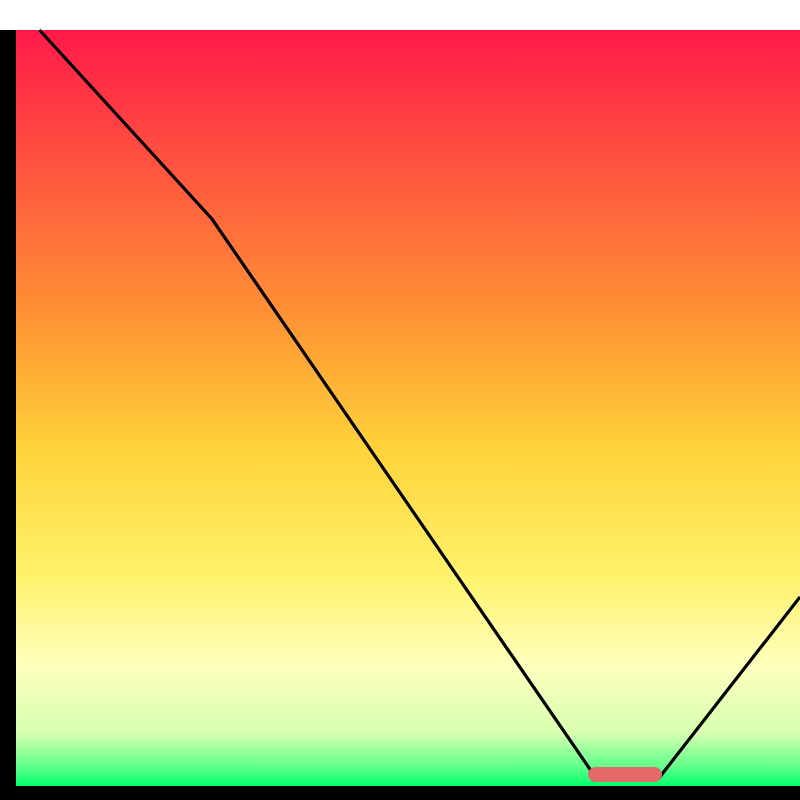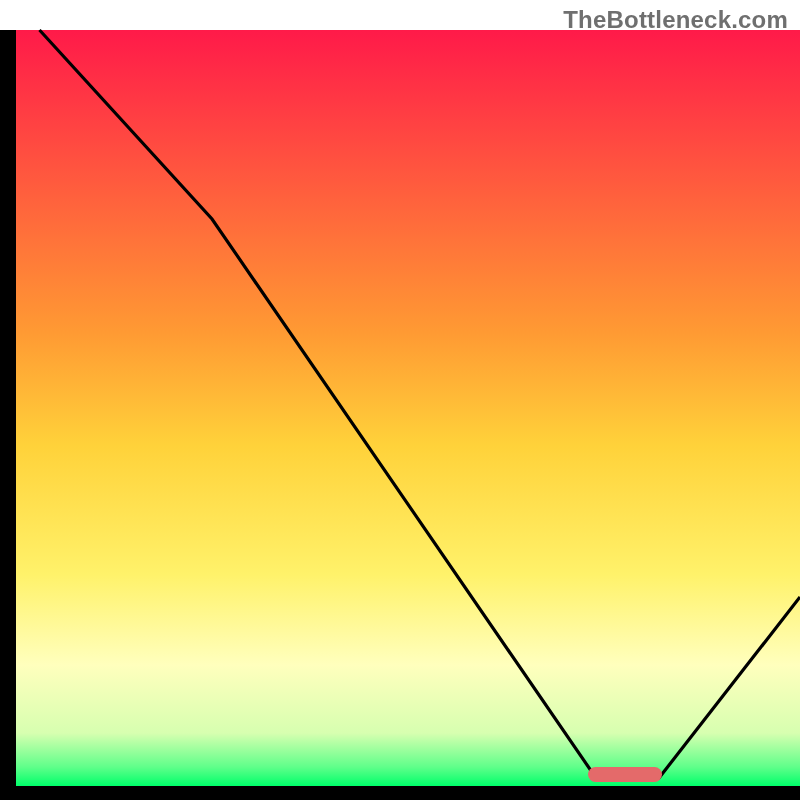--- a/index.html
+++ b/index.html
@@ -59,15 +59,14 @@
 
   <path d="M 39.5 30
            Q 140 140 212 219
            L 596 778
            Q 620 782 659 778
            L 800 597" fill="none" stroke="#000000" stroke-width="3.2"></path>
 
   <rect x="588" y="767" width="74" height="15" rx="7.5" ry="7.5" fill="#e46a6a"></rect>
 </svg>
 
-<div class="watermark">TheBottleneck.com</div>
 
 </div>
 
 </body></html>

